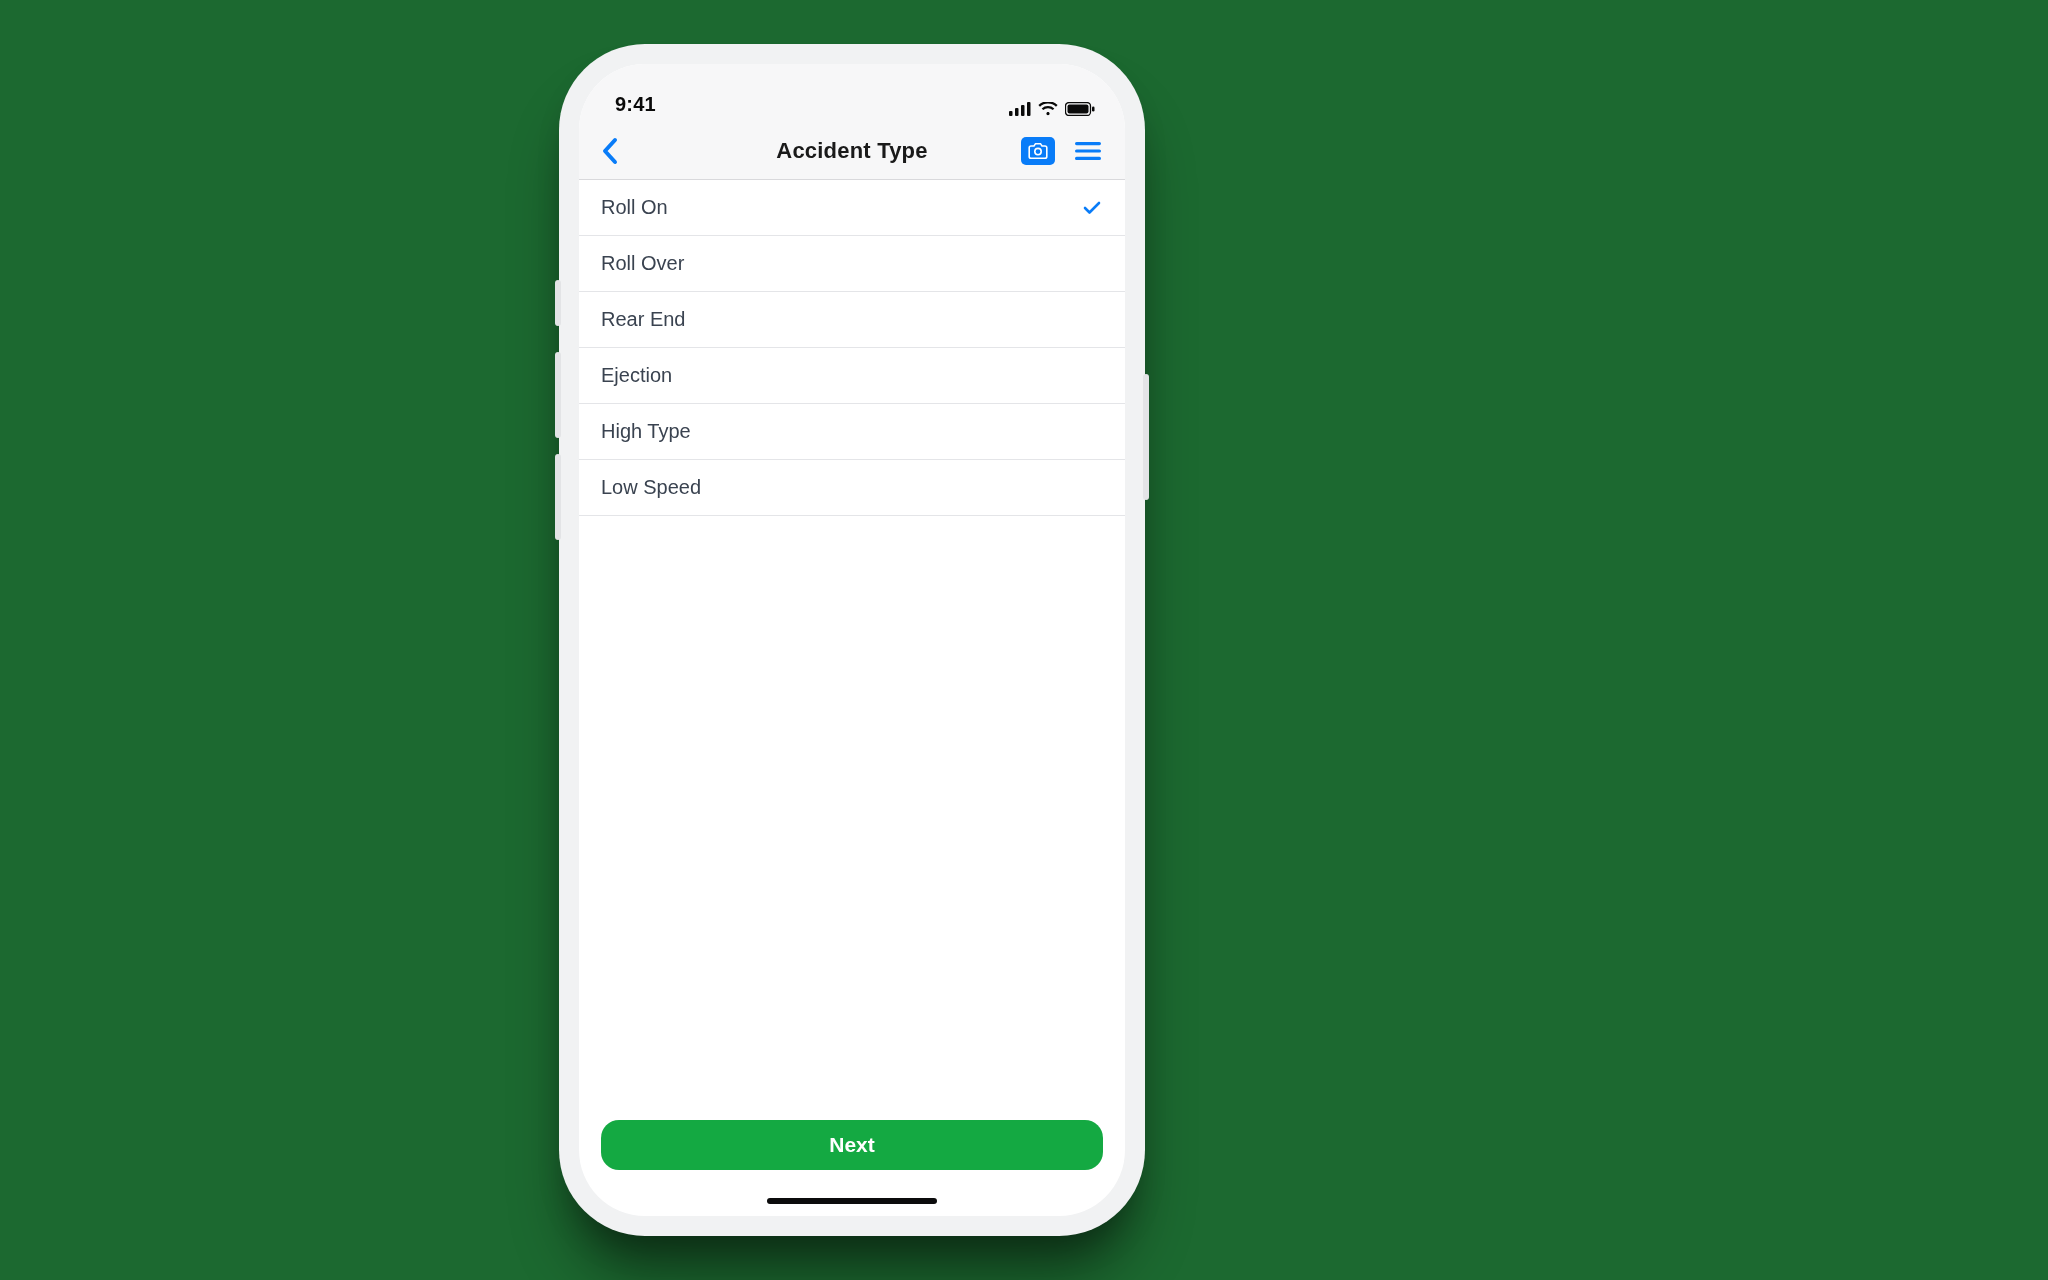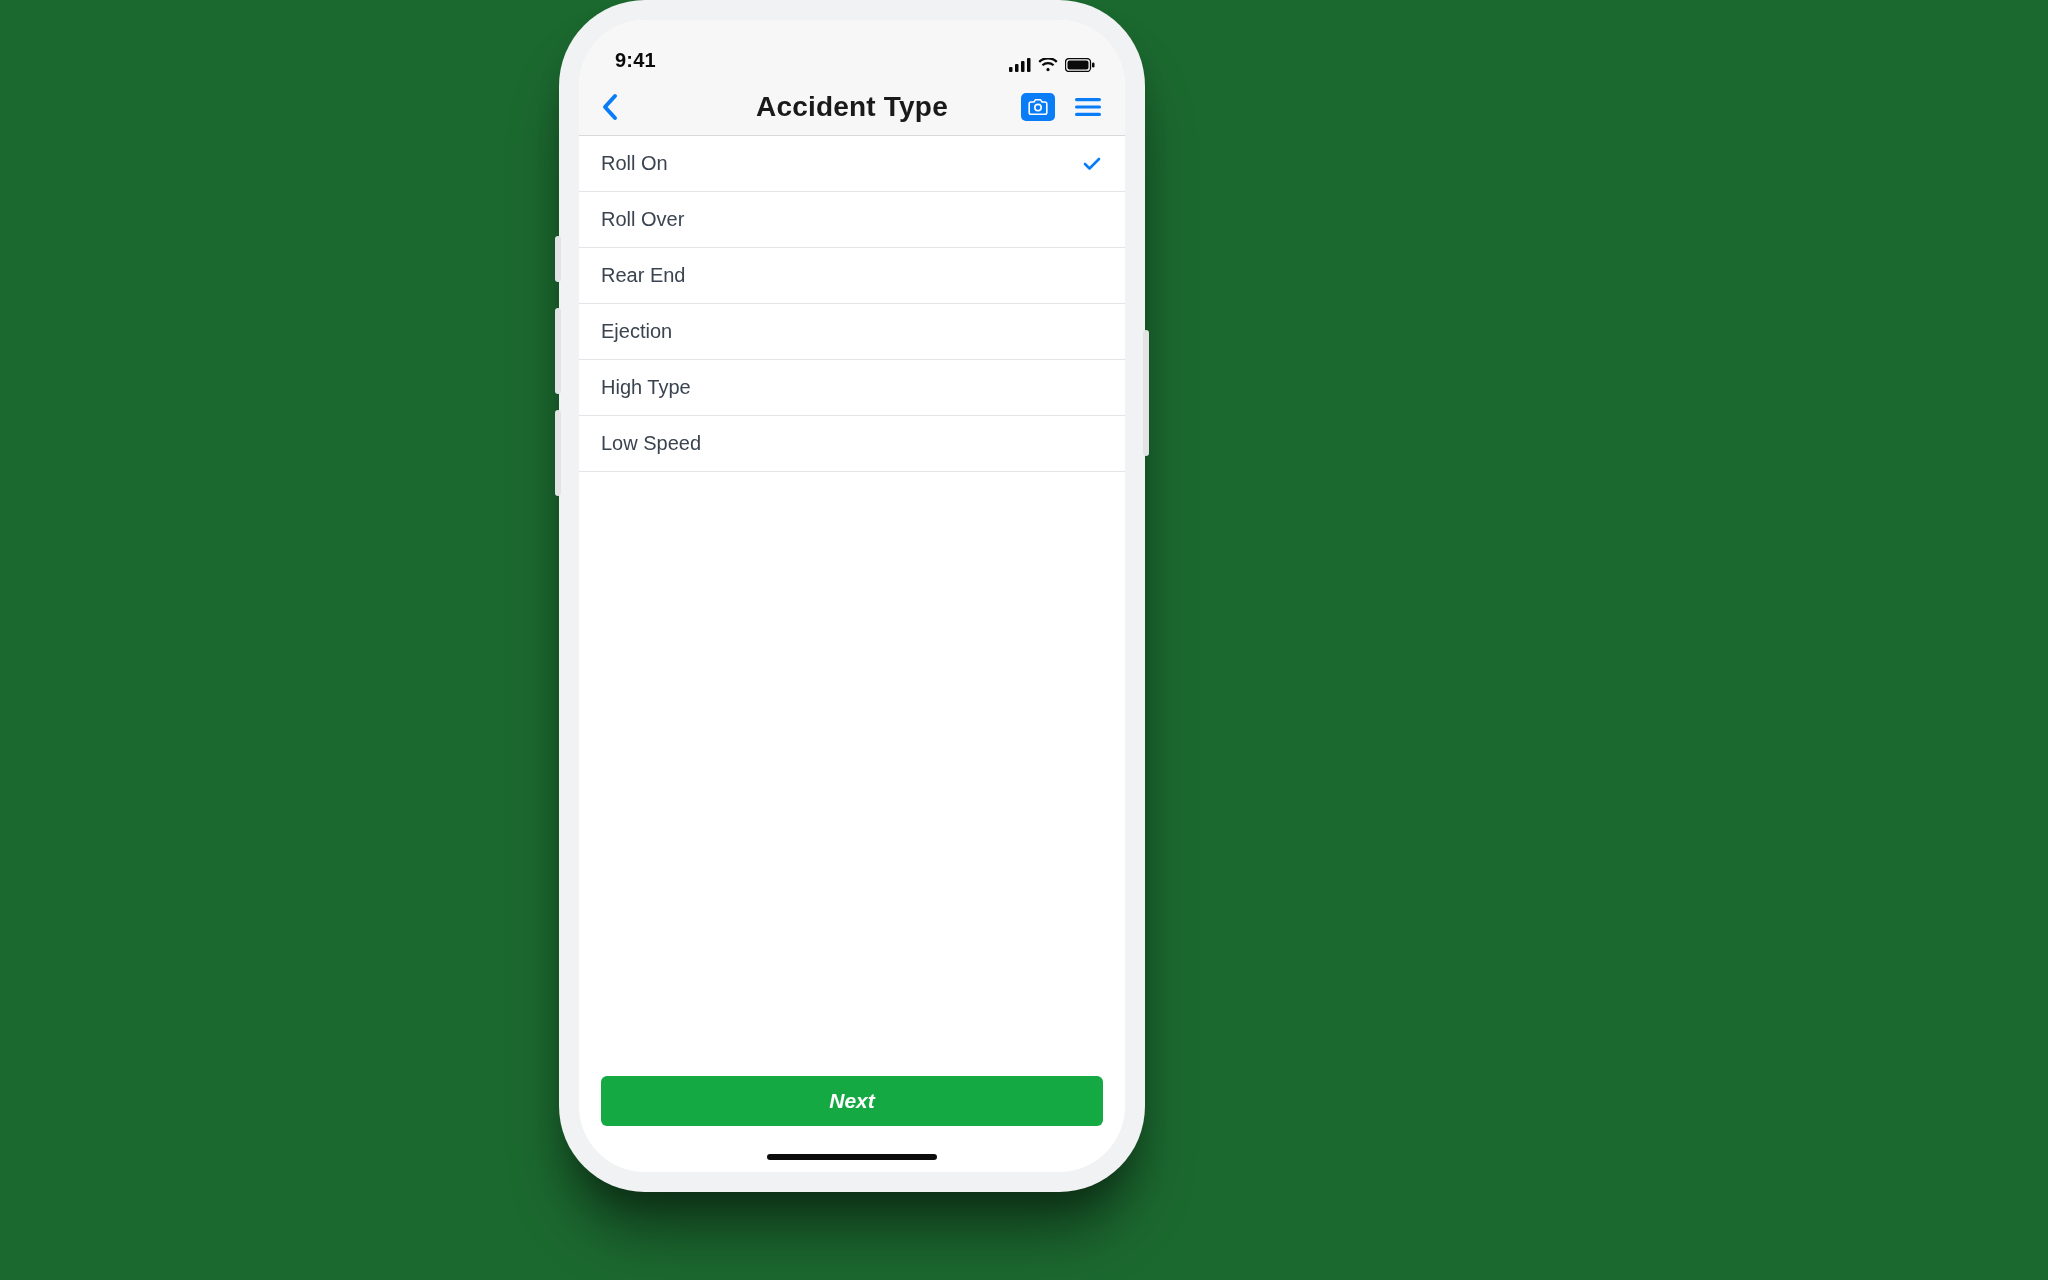--- a/index.html
+++ b/index.html
@@ -16,21 +16,21 @@
     --status-ink: #0a0a0a;
   }
   * { box-sizing: border-box; }
   html, body {
     margin: 0; padding: 0; width: 2048px; height: 1280px;
     background: var(--bg-green);
     font-family: -apple-system, "Helvetica Neue", Arial, sans-serif;
   }
   .stage {
     width: 1704px; height: 1280px;
-    display: flex; justify-content: center;
+    display: flex; align-items: center; justify-content: center;
     position: relative;
   }
   
   .device {
     width: 586px; height: 1192px;
     background: var(--device-body);
     border-radius: 86px;
     position: relative;
     box-shadow:
       0 50px 60px -12px rgba(0,0,0,0.45),
@@ -80,21 +80,21 @@
     background: var(--navbar-bg);
     border-bottom: 1px solid var(--hairline);
     display: grid; grid-template-columns: 110px 1fr 110px;
     align-items: center;
     padding: 0 12px;
   }
   .nav-left, .nav-right { display:flex; align-items:center; }
   .nav-left { justify-content:flex-start; padding-left:4px; }
   .nav-right { justify-content:flex-end; gap:14px; padding-right:6px; }
   .nav-title {
-    text-align:center; font-size:28px; font-weight:700; color:var(--text-title);
+    text-align:center; font-size:22px; font-weight:700; color:var(--text-title);
     letter-spacing:0.2px;
   }
   .icon-btn {
     background:none; border:none; padding:6px; margin:0; cursor:pointer;
     display:flex; align-items:center; justify-content:center;
     color: var(--ios-blue);
   }
   .icon-btn svg { display:block; }
   .camera-btn {
     background: var(--ios-blue);
@@ -118,21 +118,21 @@
   
   .footer {
     flex:0 0 110px;
     padding: 18px 22px 46px 22px;
     position:relative;
   }
   .next-btn {
     width:100%; height:50px;
     background: var(--next-green);
     color:#fff; font-size:21px; font-weight:600;
-    border:none; border-radius:6px; cursor:pointer;font-style:italic;
+    border:none; border-radius:18px; cursor:pointer;
   }
   .home-indicator {
     position:absolute; bottom:12px; left:50%; transform:translateX(-50%);
     width:170px; height:6px; border-radius:4px; background:#0b0b0c;
   }
 </style>
 </head>
 <body>
 
 <div class="stage">

